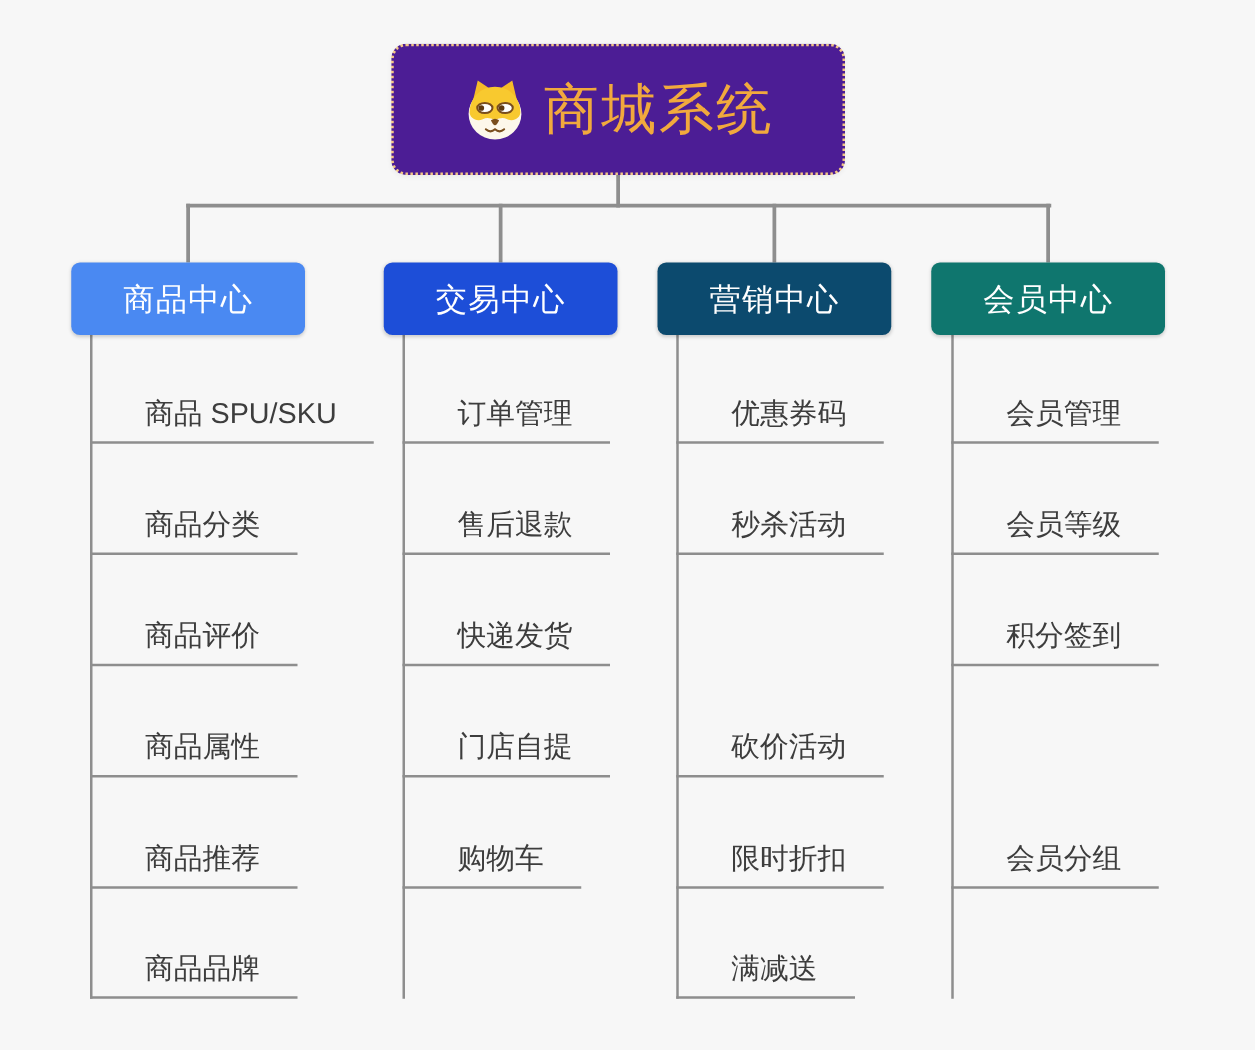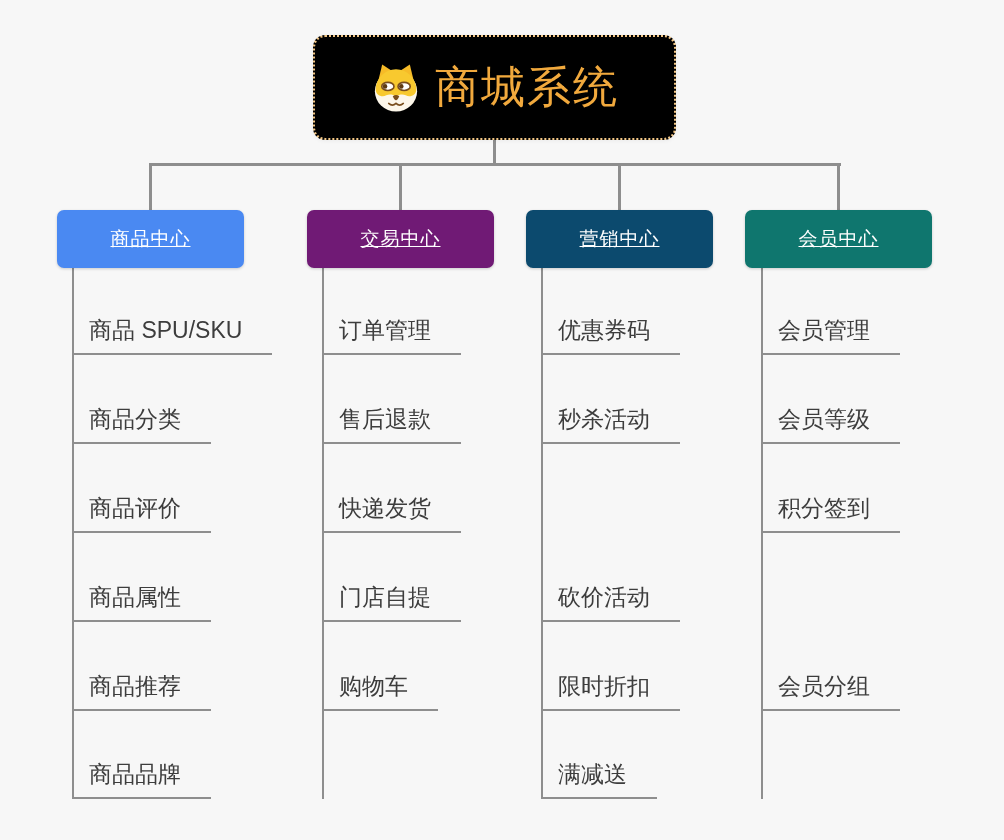--- a/index.html
+++ b/index.html
@@ -10,45 +10,45 @@
     overflow:hidden;
   }
   .canvas { position:relative; width:1004px; height:840px; }
 
   
   .line { position:absolute; background:#8e8e8e; }
 
   
   .root {
     position:absolute; left:313px; top:35px; width:363px; height:105px;
-    background:#000000; border:2px dotted #f3c786; border-radius:12px;
+    background:#4c1d95; border:2px dotted #f3c786; border-radius:12px;
     box-sizing:border-box;
     display:flex; align-items:center; justify-content:center; gap:13px;
     box-shadow:0 1px 4px rgba(0,0,0,0.05);
   }
   .root-title {
     font-size:44px; color:#f1a93d; font-weight:500; letter-spacing:2px;
     white-space:nowrap;
   }
   .root-icon { width:52px; height:52px; flex:0 0 auto; }
 
   
   .branch {
     position:absolute; top:210px; width:187px; height:58px;
     border-radius:7px;
     display:flex; align-items:center; justify-content:center;
     box-shadow:0 1px 3px rgba(0,0,0,0.18);
   }
-  .branch-label { color:#ffffff; font-size:19px; letter-spacing:1px; white-space:nowrap;text-decoration:underline; }
+  .branch-label { color:#ffffff; font-size:25px; letter-spacing:1px; white-space:nowrap; }
 
   
   .child {
     position:absolute;
     font-size:23px; line-height:34px; color:#3d3d3d;
-    padding:0 30px 6px 17px;
+    padding:0 30px 6px 44px;
     border-bottom:2px solid #8e8e8e;
     white-space:nowrap;
   }
   .trunk { width:2px; top:268px; height:531px; }
 </style>
 </head>
 <body>
 
 <div class="canvas">
 
@@ -76,21 +76,21 @@
       <circle cx="38.5" cy="30" r="2.8" fill="#5e3a12"></circle>
       <path d="M28 42 Q32 39 36 42 Q34 47 32 47 Q30 47 28 42 Z" fill="#7a4e1d"></path>
       <path d="M23 51 Q27.5 55 32 51 Q36.5 55 41 51" stroke="#7a4e1d" stroke-width="2" fill="none" stroke-linecap="round"></path>
     </svg>
     <span class="root-title">商城系统</span>
   </div>
 
   <div class="branch" style="left: 57px; background-color: rgb(74, 137, 242);">
     <span class="branch-label">商品中心</span>
   </div>
-  <div class="branch" style="left: 307px; background-color: #701a75;">
+  <div class="branch" style="left: 307px; background-color: #1d4ed8;">
     <span class="branch-label">交易中心</span>
   </div>
   <div class="branch" style="left: 526px; background-color: #0c4a6e;">
     <span class="branch-label">营销中心</span>
   </div>
   <div class="branch" style="left: 745px; background-color: #0f766e;">
     <span class="branch-label">会员中心</span>
   </div>
 
   <div class="child" style="left:72px; top:313px">商品 SPU/SKU</div>

